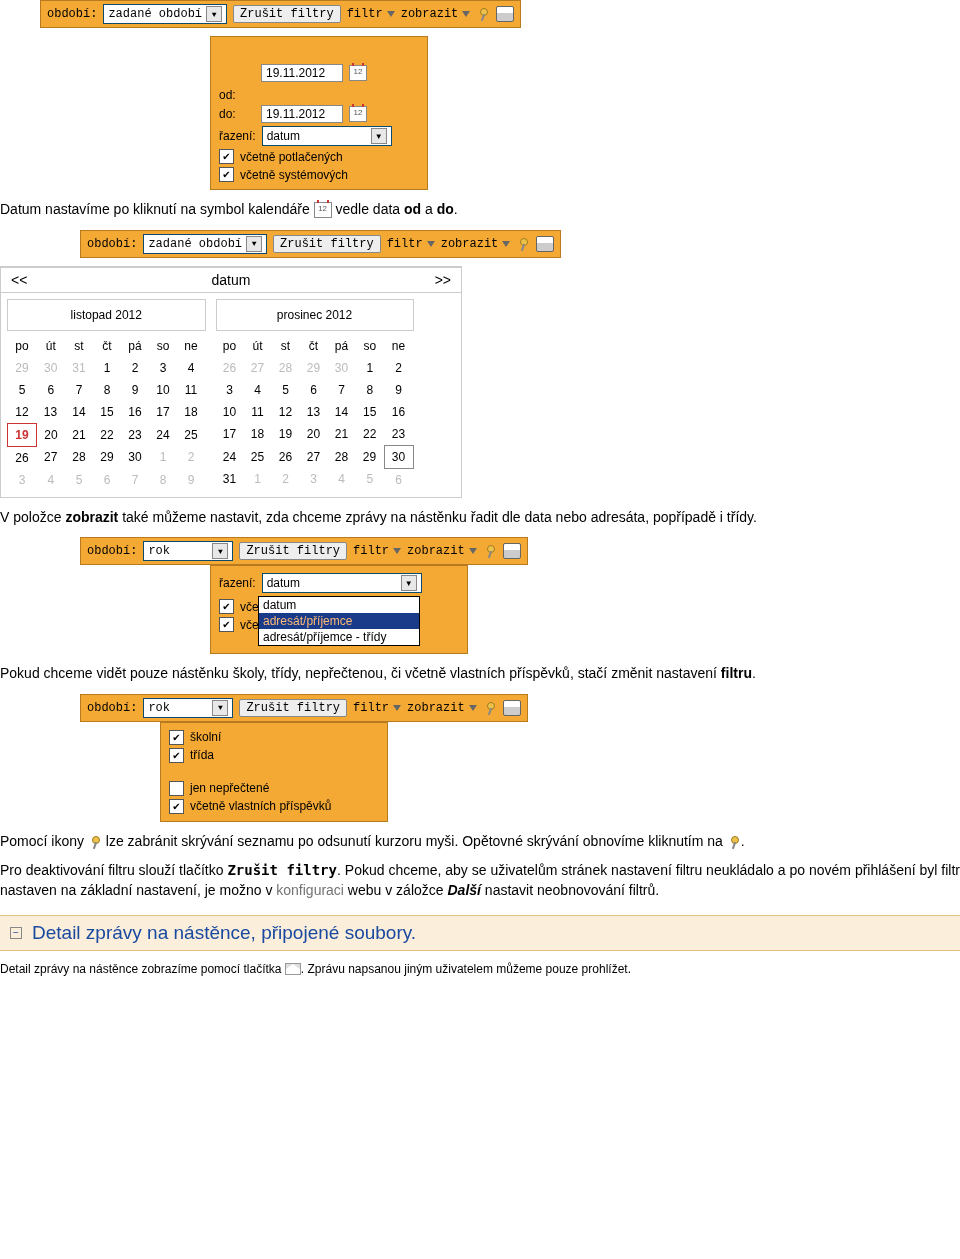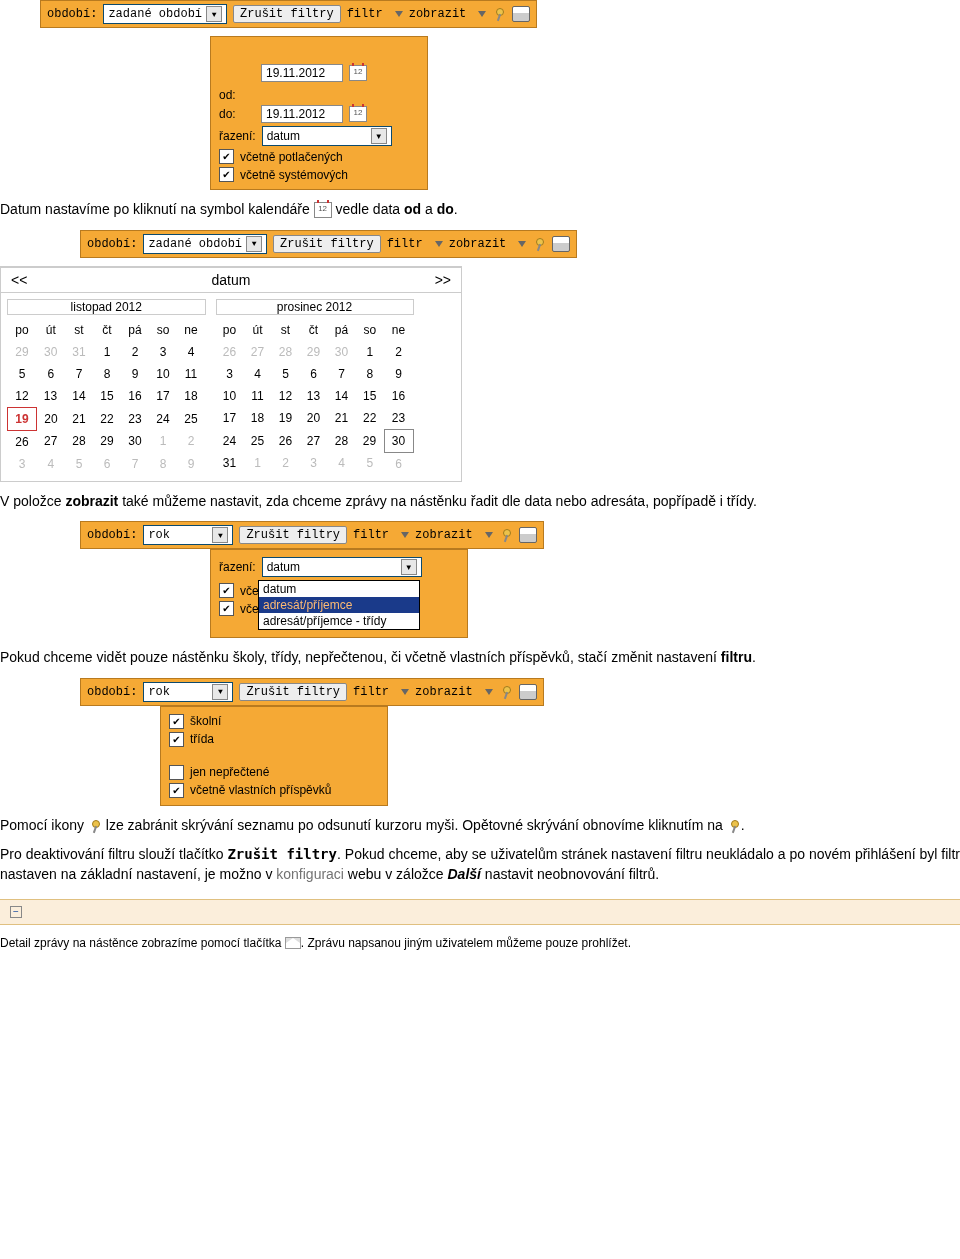--- a/index.html
+++ b/index.html
@@ -55,21 +55,21 @@
     border-radius: 2px;
   }
   .tri {
     width: 0; height: 0;
     border-left: 4px solid transparent;
     border-right: 4px solid transparent;
     border-top: 6px solid #666;
     display: inline-block;
     margin-left: 2px;
   }
-  .txtlink { font-size: 12px; display:inline-flex; align-items:center; gap:10px;}
+  .txtlink { font-size: 12px; display:inline-flex; align-items:center; gap:2px;}
   .input {
     background: #fff;
     border: 1px solid #888;
     padding: 1px 4px;
     font-size: 12px;
     width: 72px;
     display: inline-block;
   }
   .cal-icon {
     display: inline-block;
@@ -101,21 +101,21 @@
     margin-bottom: 6px;
   }
   .cal-head {
     display:flex; justify-content:space-between; align-items:center;
     padding:4px 10px;
     font-size:14px;
     border-bottom:1px solid #ccc;
   }
   .cal-months { display:flex; gap:10px; padding:6px;}
   .cal-month { font-size:12px; }
-  .cal-month-title { text-align:center; font-weight:normal; margin-bottom:4px; border:1px solid #ccc; padding:0;}
+  .cal-month-title { text-align:center; font-weight:normal; margin-bottom:4px; border:1px solid #ccc; padding:8px;}
   table.cal { border-collapse: collapse; }
   table.cal th, table.cal td {
     width: 26px; height: 20px;
     text-align: center;
     font-size: 12px;
     font-weight: normal;
   }
   table.cal td.grey { color:#bbb; }
   table.cal td.sel { border:1px solid #c33; color:#c33; font-weight:bold;}
   table.cal td.box { border:1px solid #888;}
@@ -498,18 +498,19 @@
   <span> lze zabránit skrývání seznamu po odsunutí kurzoru myši. Opětovné skrývání obnovíme kliknutím na </span>
   <span class="pin-ic" style="vertical-align:middle;"></span><span>.</span>
 </div>
 
 <div class="para">
   <span>Pro deaktivování filtru slouží tlačítko </span><b><span style="font-family:monospace;">Zrušit filtry</span></b><span>. Pokud chceme, aby se uživatelům stránek nastavení filtru neukládalo a po novém přihlášení byl filtr nastaven na základní nastavení, je možno v </span><span class="link">konfiguraci</span><span> webu v záložce </span><b><i>Další</i></b><span> nastavit neobnovování filtrů.</span>
 </div>
 
 <div class="section-head">
   <span class="minus-box">−</span>
+  <span>Detail zprávy na nástěnce, připojené soubory.</span>
 </div>
 
 <div class="para" style="font-size:12px;">
   <span>Detail zprávy na nástěnce zobrazíme pomocí tlačítka </span>
   <span class="env-ic"></span><span>. Zprávu napsanou jiným uživatelem můžeme pouze prohlížet.</span>
 </div>
 
 </body></html>

